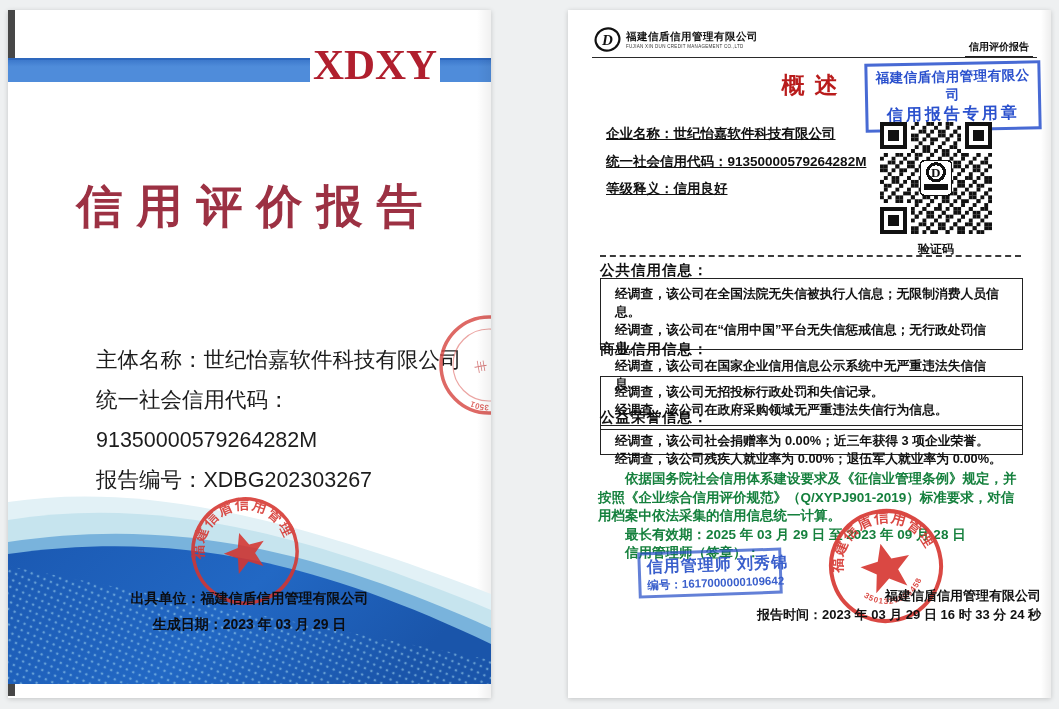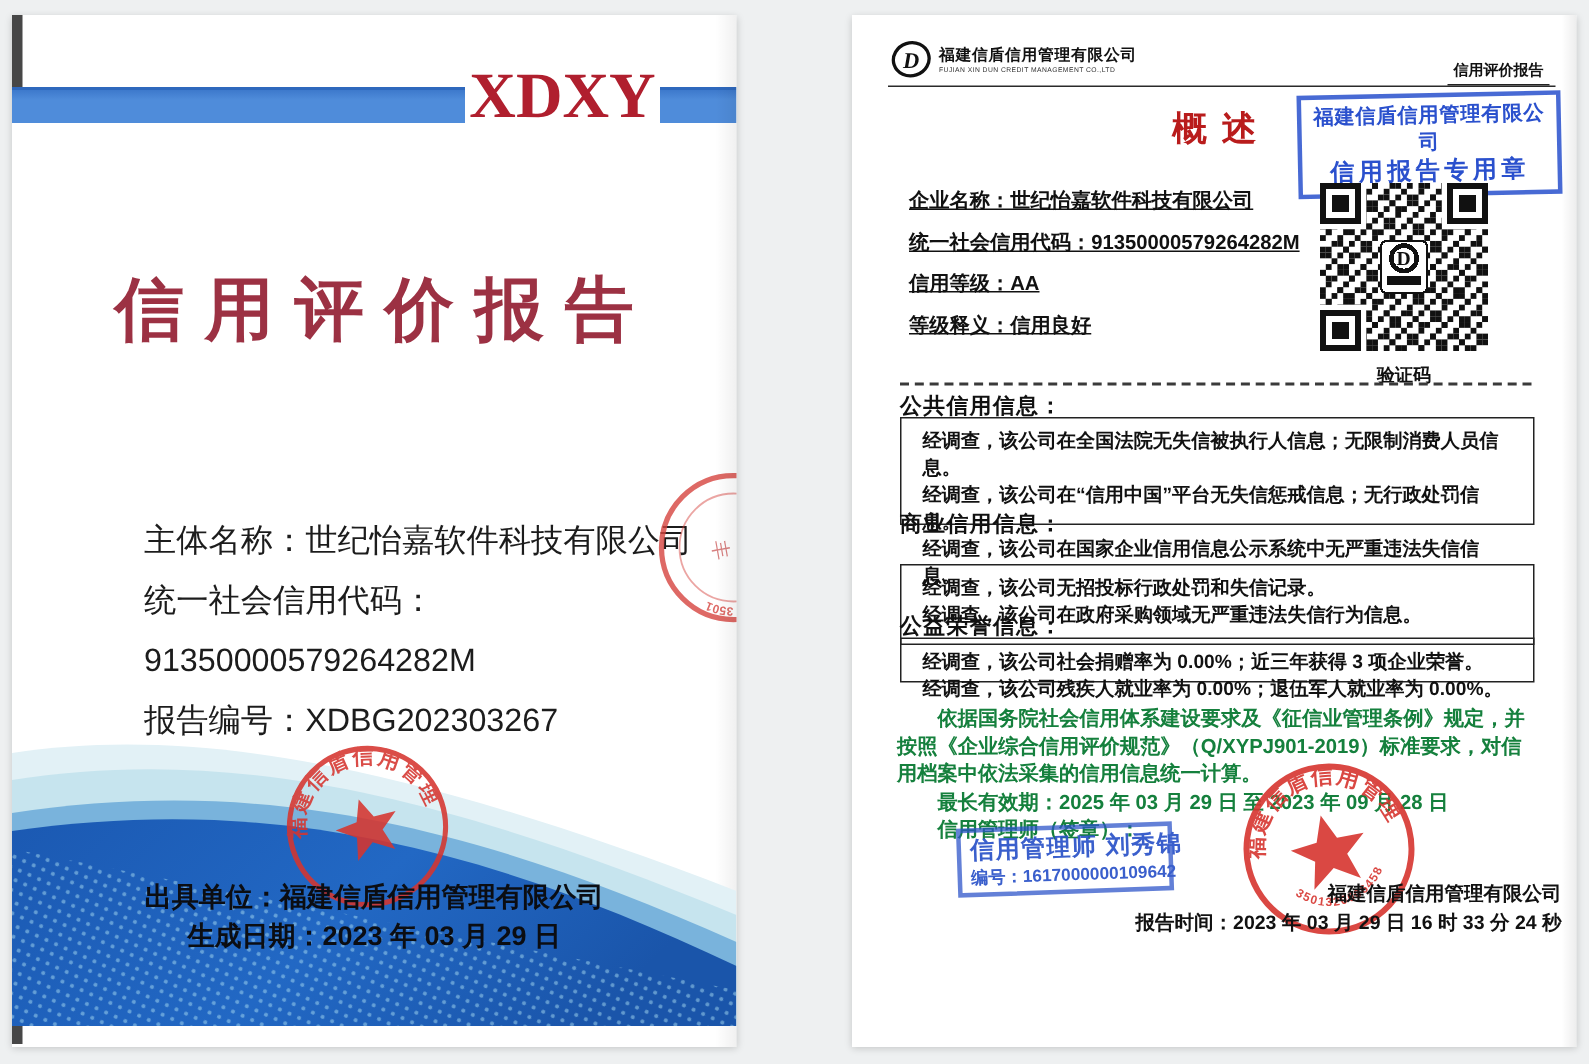--- a/index.html
+++ b/index.html
@@ -27,21 +27,21 @@
   .band-left  { left:0; top:48px; width:302px; }
   .band-right { left:432px; right:0; top:48px; }
   .brand { position:absolute; left:297px; top:30px; width:140px; text-align:center;
            font-family:"Liberation Serif", serif; font-weight:700; font-size:43px; color:#b01f2e; }
   .cover-title { position:absolute; left:0; right:0; top:166px; text-align:center;
            font-family:"Liberation Serif", serif; font-weight:600; font-size:46px;
            color:#9c3143; letter-spacing:14px; padding-left:14px; }
   .cover-info { position:absolute; left:52px; top:330px; font-size:21.5px; line-height:40px;
            color:#1c1c1c; font-weight:500;margin-left:36px; }
   .cover-issuer { position:absolute; left:0; right:0; top:575px; text-align:center; z-index:5;
-           color:#0b0d12; font-weight:600; font-size:18px; line-height:26px; }
+           color:#0b0d12; font-weight:600; font-size:14px; line-height:26px; }
   .stamp-cover { position:absolute; left:180px; top:484px; z-index:4; opacity:.88; }
   .stamp-partial { position:absolute; right:-50px; top:293px; opacity:.8; }
   .wave { position:absolute; left:0; right:0; bottom:14px; height:200px; z-index:1; }
 
   
   .rp-header-logo { position:absolute; left:26px; top:16px; display:flex; align-items:center; gap:5px; }
   .rp-logo-text .cn { font-size:10.5px; font-weight:700; color:#111; letter-spacing:.5px; }
   .rp-logo-text .en { font-size:4.5px; color:#333; letter-spacing:.3px; }
   .rp-doctype { position:absolute; right:18px; top:30px; font-size:10px; font-weight:700; color:#111;
            border-bottom:1.5px solid #222; padding:0 4px 2px 4px; }
@@ -165,21 +165,20 @@
     <div class="rp-title">概述</div>
 
     <div class="seal-box">
       <div class="l1">福建信盾信用管理有限公司</div>
       <div class="l2">信用报告专用章</div>
     </div>
 
     <div class="rp-info">
       <div>企业名称：世纪怡嘉软件科技有限公司</div>
       <div>统一社会信用代码：91350000579264282M</div>
-      <div>信用等级：AA</div>
       <div>等级释义：信用良好</div>
     </div>
 
     <div class="qr-wrap">
       <svg width="112" height="112" viewBox="0 0 29 29" shape-rendering="crispEdges">
         <defs>
           <pattern id="qrp" width="3" height="3" patternUnits="userSpaceOnUse">
             <rect x="0" y="0" width="1" height="1" fill="#111"></rect>
             <rect x="2" y="1" width="1" height="1" fill="#111"></rect>
             <rect x="1" y="2" width="1" height="1" fill="#111"></rect>

